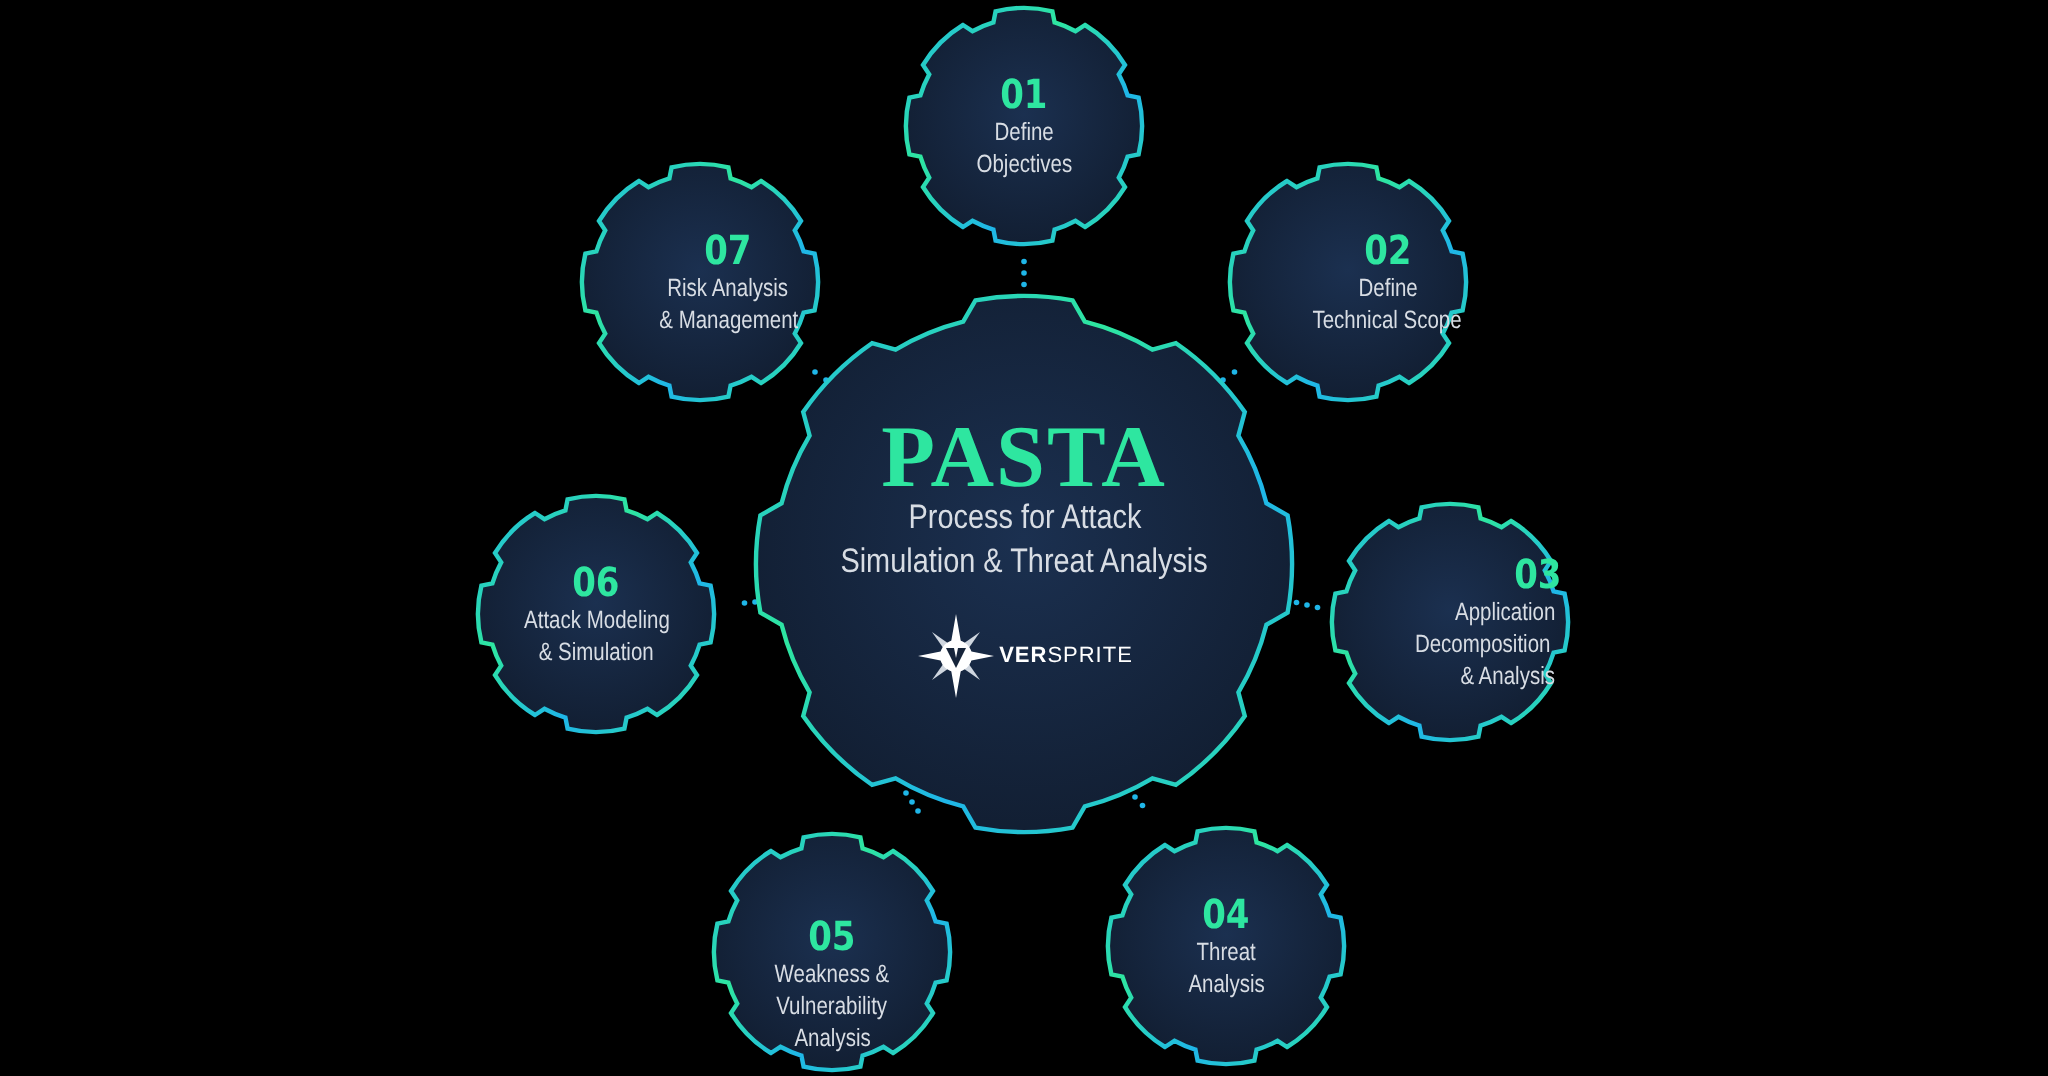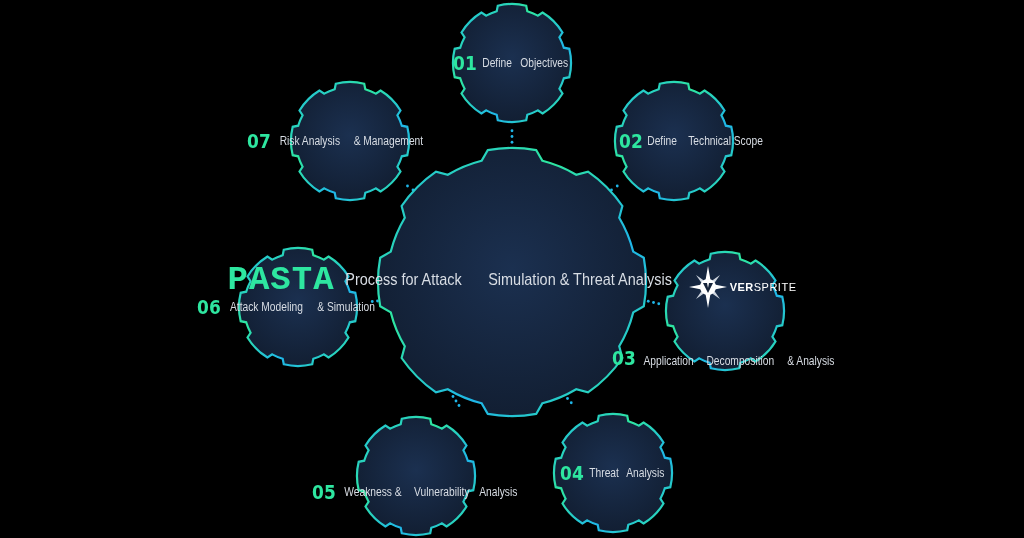--- a/index.html
+++ b/index.html
@@ -1,21 +1,21 @@
 <!DOCTYPE html>
 <html><head>
 <meta charset="utf-8">
 <style>
   html, body { margin:0; padding:0; background:#000; }
   body { width:1024px; height:538px; position:relative; overflow:hidden; font-family:"Liberation Sans", sans-serif; }
   svg.bg { position:absolute; left:0; top:0; }
-  .node { position:absolute; display:flex; align-items:center; justify-content:center; text-align:center; }
+  .node { position:absolute; display:flex; flex-direction:column; align-items:center; justify-content:center; text-align:center; }
   .num { color:#2ee6a0; font-family:"DejaVu Sans", sans-serif; font-weight:bold; font-size:20px; letter-spacing:0px; line-height:22px; transform:scaleX(0.85); }
   .lbl { color:#d8dde4; font-family:"Liberation Sans", sans-serif; font-size:12.5px; line-height:16px; transform:scaleX(0.82); white-space:nowrap; }
-  .center-title { color:#2ee6a0; font-family:Liberation Mono, monospace; font-weight:bold; font-size:34px; letter-spacing:1px; line-height:38px; }
+  .center-title { color:#2ee6a0; font-family:Liberation Serif, serif; font-weight:bold; font-size:44px; letter-spacing:1px; line-height:38px; }
   .center-sub { color:#d8dde4; font-size:17px; line-height:22px; transform:scaleX(0.85); white-space:nowrap; }
   .logo { display:flex; align-items:center; margin-top:14px; }
   .logo-text { color:#fff; font-size:11px; letter-spacing:0.5px; margin-left:2px; }
   .logo-text b { font-weight:bold; }
 </style>
 </head>
 <body>
 
 <svg class="bg" width="1024" height="538" viewBox="0 0 1024 538">
   <defs>
@@ -104,22 +104,22 @@
   <div class="num">04</div>
   <div class="lbl">Threat</div>
   <div class="lbl">Analysis</div>
 </div>
 <div class="node" style="left:358px;top:434px;width:116px;height:116px;">
   <div class="num">05</div>
   <div class="lbl">Weakness &amp;</div>
   <div class="lbl">Vulnerability</div>
   <div class="lbl">Analysis</div>
 </div>
-<div class="node" style="left:230px;top:252px;width:116px;height:110px;">
+<div class="node" style="left:240px;top:252px;width:116px;height:110px;">
   <div class="num">06</div>
   <div class="lbl">Attack Modeling</div>
   <div class="lbl">&amp; Simulation</div>
 </div>
-<div class="node" style="left:280px;top:86px;width:116px;height:110px;">
+<div class="node" style="left:306px;top:86px;width:116px;height:110px;">
   <div class="num">07</div>
   <div class="lbl">Risk Analysis</div>
   <div class="lbl">&amp; Management</div>
 </div>
 
 </body></html>

